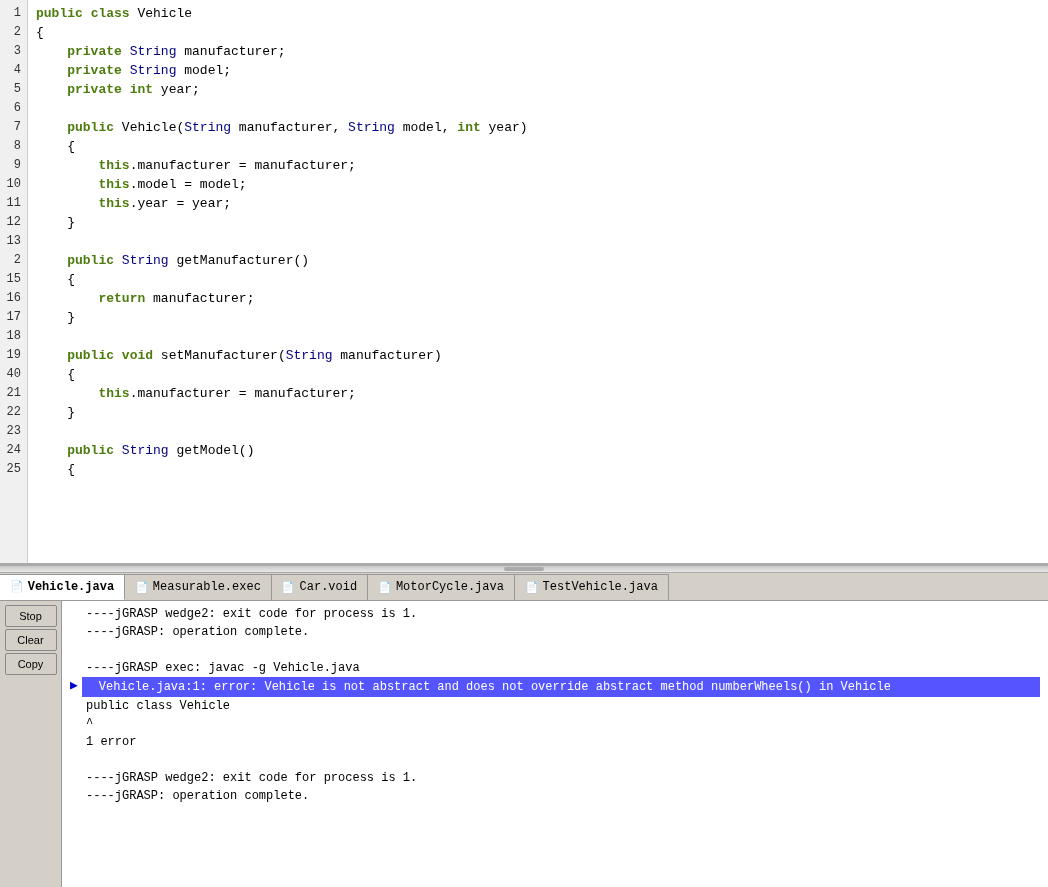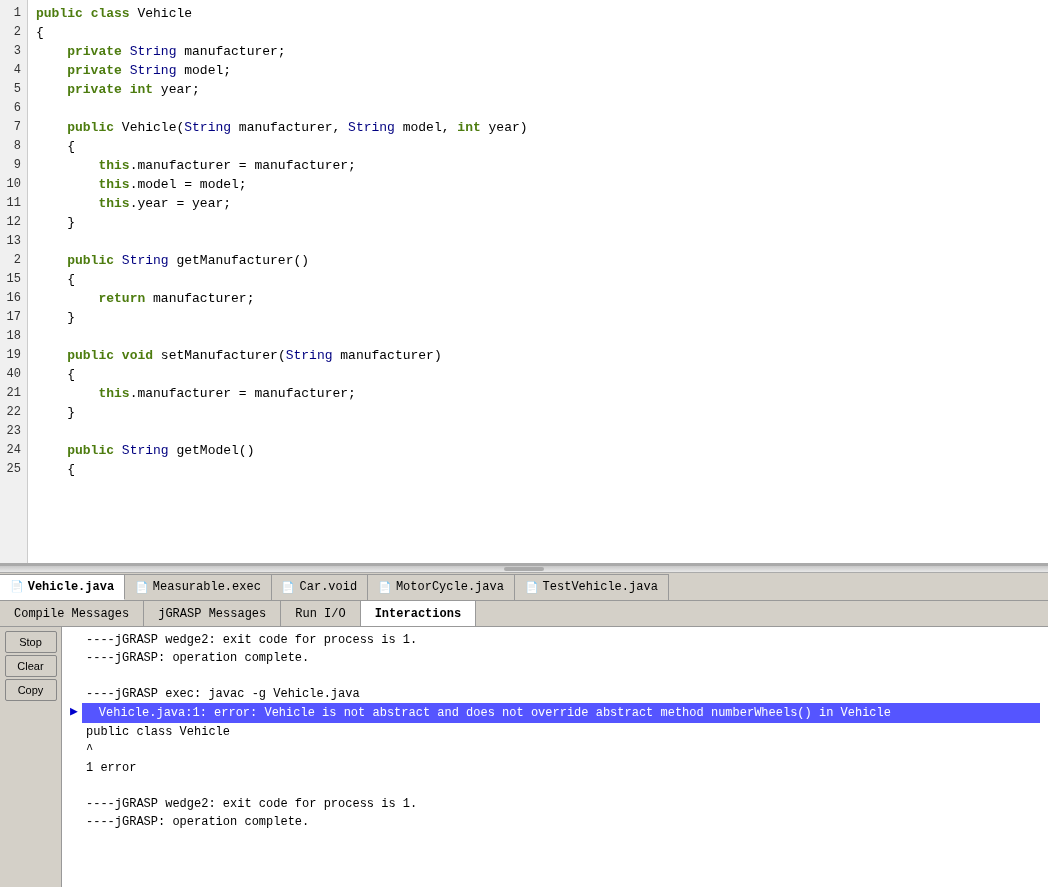--- a/index.html
+++ b/index.html
@@ -219,26 +219,20 @@
       <span class="file-tab-icon">📄</span>
       <span>MotorCycle.java</span>
     </div>
     <div class="file-tab">
       <span class="file-tab-icon">📄</span>
       <span>TestVehicle.java</span>
     </div>
   </div>
 
 <div class="bottom-panel">
-  <div class="panel-tabs" id="panel-tabs">
-      <div class="panel-tab">Compile Messages</div>
-      <div class="panel-tab">jGRASP Messages</div>
-      <div class="panel-tab">Run I/O</div>
-      <div class="panel-tab active">Interactions</div>
-    </div>
   <div class="panel-body">
     <div class="side-buttons" id="side-buttons">
         <button class="side-btn">Stop</button>
         <button class="side-btn">Clear</button>
         <button class="side-btn">Copy</button>
       </div>
     <div class="console-output" id="console-output">
         <div class="console-line indent">
       <span>----jGRASP wedge2: exit code for process is 1.</span>
     </div>

